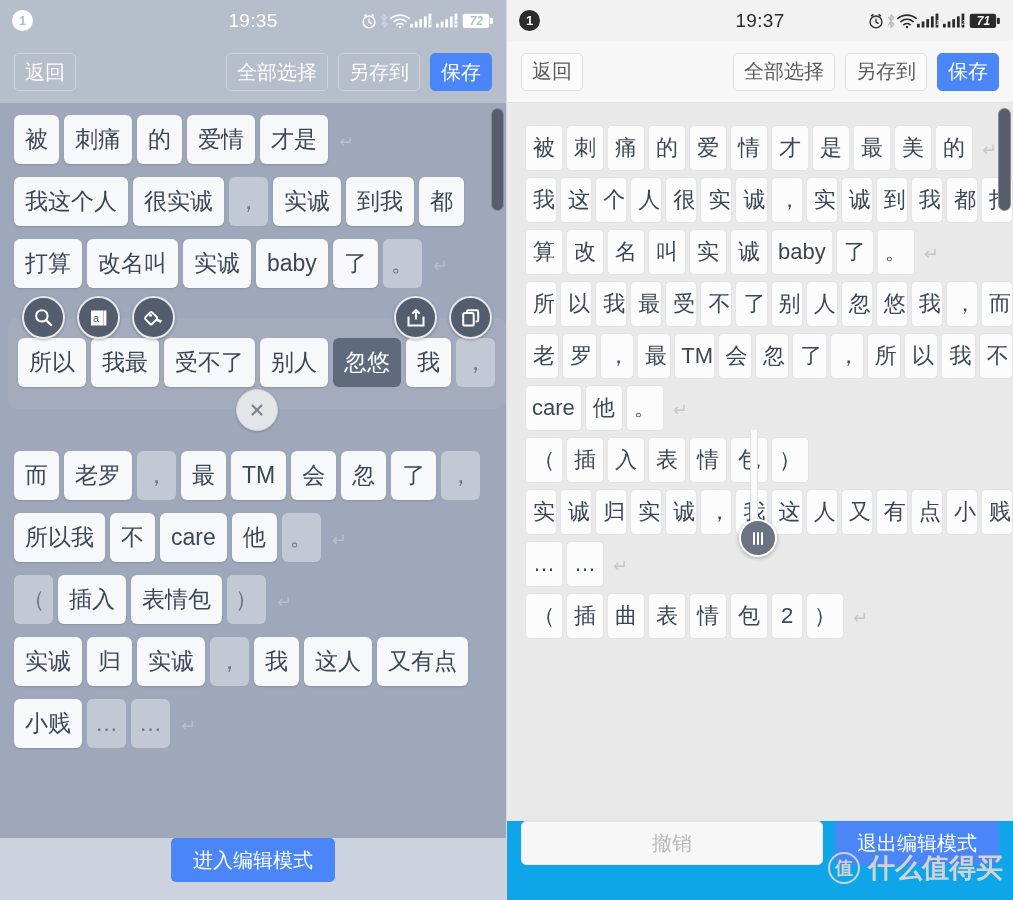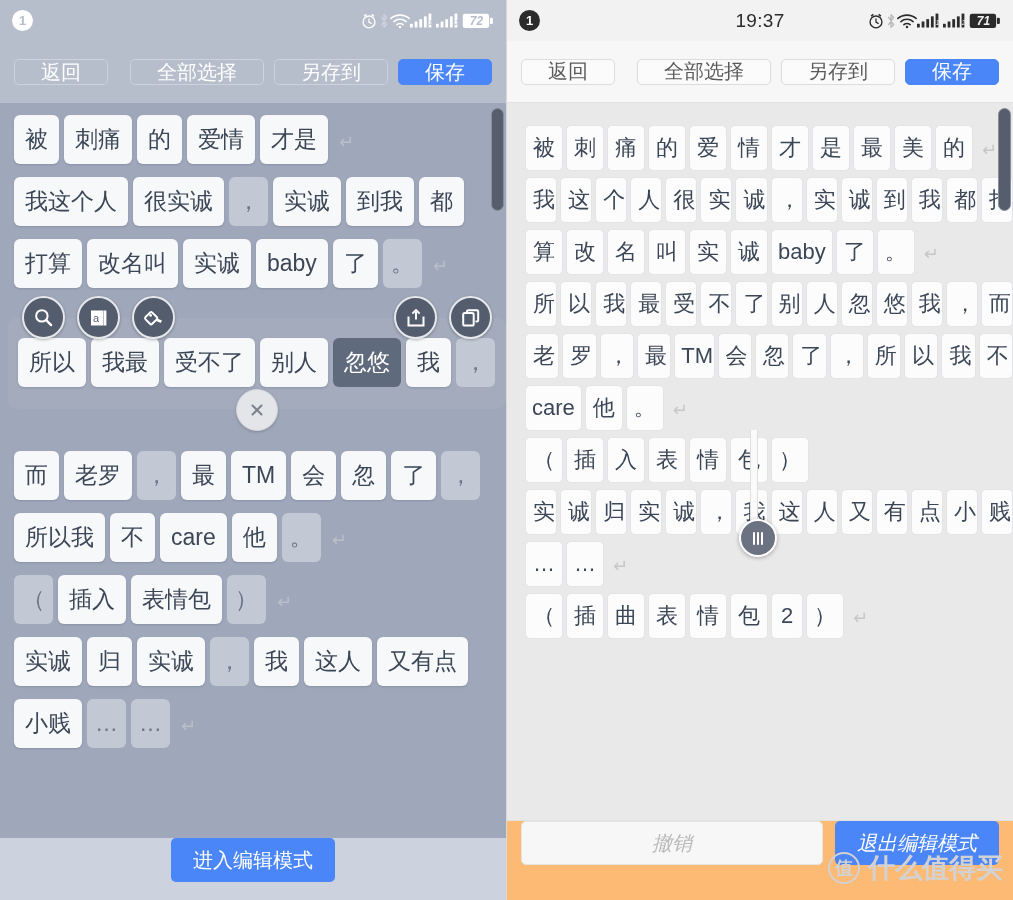--- a/index.html
+++ b/index.html
@@ -41,21 +41,21 @@
   .sb-icons svg { display: block; }
 
   
   .toolbar {
     height: 62px; display: flex; align-items: center;
     padding: 0 14px; gap: 10px;
   }
   .tb-left  { background: #b6bdcb; }
   .tb-right { background: #f7f7f7; border-bottom: 1px solid #e2e2e2; }
   .tb-btn {
-    height: 26px; padding: 0 26px; border-radius: 5px;
+    height: 38px; padding: 0 10px; border-radius: 5px;
     display: flex; align-items: center; justify-content: center;
     font-size: 20px; white-space: nowrap;
   }
   .tb-left .tb-btn  { border: 1px solid #cdd3dd; color: #ffffff; }
   .tb-right .tb-btn { border: 1px solid #dcdcdc; color: #5a5a5a; background:#fbfbfb; }
   .tb-btn.primary {
     background: #4a86f7; border-color: #4a86f7 !important; color: #ffffff !important;
   }
   .tb-spacer { flex: 1; }
 
@@ -134,21 +134,21 @@
     box-shadow: 0 1px 4px rgba(0,0,0,.3);
   }
   .drag-knob i { display:block; width: 2px; height: 13px; background: #ffffff; border-radius:1px; }
 
   
   .bottombar {
     position: absolute; left: 0; bottom: 0; width: 100%;
     display: flex; align-items: flex-start; justify-content: center;
   }
   .bb-left  { height: 62px; background: #ccd3de; }
-  .bb-right { height: 80px; background: #fdba74; border-top: 1px solid #e2e2e2; gap: 12px; padding: 0 14px; font-style: italic; }
+  .bb-right { height: 80px; background: #0ea5e9; border-top: 1px solid #e2e2e2; gap: 12px; padding: 0 14px; }
   .bb-btn {
     height: 44px; padding: 0 22px; border-radius: 5px;
     display: flex; align-items: center; justify-content: center;
     font-size: 20px; white-space: nowrap;
   }
   .bb-primary { background: #4a86f7; color: #ffffff; }
   .bb-ghost   { background: #f7f7f7; border: 1px solid #e4e4e4; color: #b9b9b9; flex: 1; }
 
   
   .watermark {
@@ -165,20 +165,21 @@
 </style>
 </head>
 <body>
 
 <div class="screen">
 
   <div class="panel panel-left">
 
     <div class="statusbar sb-left">
       <div class="sb-badge">1</div>
+      <div class="sb-clock">19:35</div>
       <div class="sb-icons">
         <span>
           <svg width="18" height="18" viewBox="0 0 20 20">
               <circle cx="10" cy="11" r="6.6" fill="none" stroke="#fff" stroke-width="1.5"></circle>
               <path d="M10 7.6v3.6l2.4 1.4" stroke="#fff" stroke-width="1.4" fill="none" stroke-linecap="round"></path>
               <path d="M4.5 4.6l2.6-2" stroke="#fff" stroke-width="1.5"></path>
               <path d="M15.5 4.6l-2.6-2" stroke="#fff" stroke-width="1.5"></path>
             </svg>
         </span>
         <span>

